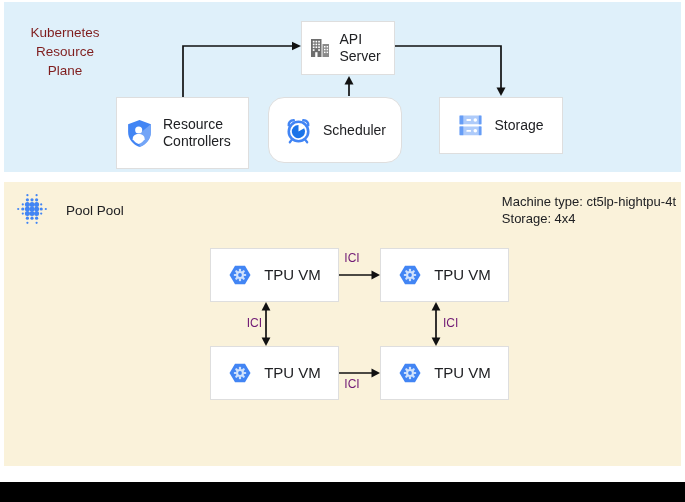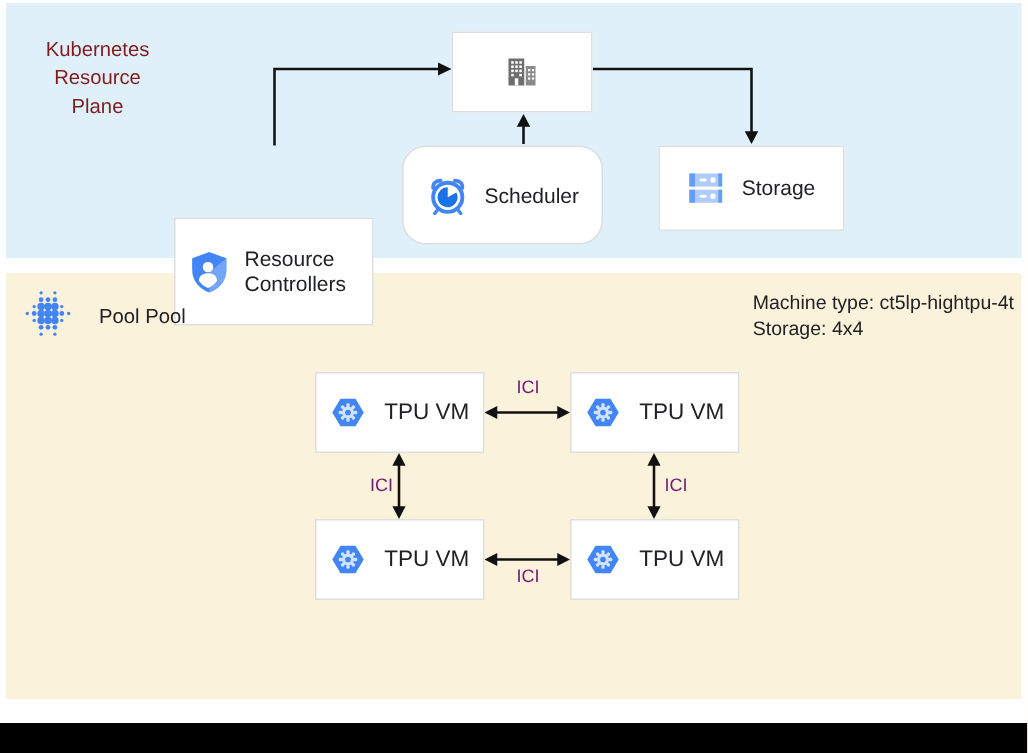--- a/index.html
+++ b/index.html
@@ -22,26 +22,26 @@
   .node {
     position:absolute; background:#ffffff; border:1px solid #dedede;
     display:flex; align-items:center; justify-content:center;
     font-size:14px; color:#202124; box-sizing:border-box;
   }
   .node .icon { flex:0 0 auto; display:flex; align-items:center; }
   .node .lbl { line-height:1.18; }
 
   .box-api      { left:301px; top:21px;  width:94px;  height:54px; gap:9px; }
   .box-api .lbl { width:48px; }
-  .box-rc       { left:116px; top:97px;  width:133px; height:72px; gap:10px;margin-top:48px; }
+  .box-rc       { left:116px; top:97px;  width:133px; height:72px; gap:10px; }
   .box-rc .lbl  { width:76px; }
   .box-sched    { left:268px; top:97px;  width:134px; height:66px; gap:10px;border-radius:16px; }
   .box-store    { left:439px; top:97px;  width:124px; height:57px; gap:11px;text-align:right; }
 
-  .box-tpu { width:113px; height:54px; gap:12px; font-size:15px; }
+  .box-tpu { width:129px; height:54px; gap:12px; font-size:15px; }
   .tpu-tl { left:210px; top:248px; }
   .tpu-tr { left:380px; top:248px; }
   .tpu-bl { left:210px; top:346px; }
   .tpu-br { left:380px; top:346px; }
 
   .np-icon { left:15px; top:192px; width:34px; height:34px; }
   .np-title { left:66px; top:203px; font-size:13.5px; color:#202124; }
   .np-meta {
     right:9px; top:193px; 
     font-size:13px; line-height:1.33; color:#202124;
@@ -122,20 +122,21 @@
         <g fill="#ffffff">
           <rect x="15" y="9" width="1.5" height="1.5"></rect>
             <rect x="17.6" y="9" width="1.5" height="1.5"></rect>
           <rect x="15" y="11.8" width="1.5" height="1.5"></rect>
             <rect x="17.6" y="11.8" width="1.5" height="1.5"></rect>
           <rect x="15" y="14.6" width="1.5" height="1.5"></rect>
             <rect x="17.6" y="14.6" width="1.5" height="1.5"></rect>
         </g>
       </svg>
     </span>
+    <span class="lbl">API Server</span>
   </div>
 
   <div class="node box-rc">
     <span class="icon">
       <svg width="27" height="29" viewBox="0 0 26 28">
         <path d="M13 1 L24 5 V12.5 C24 19.5 19.3 24.6 13 27 C6.7 24.6 2 19.5 2 12.5 V5 Z" fill="#4285F4"></path>
         <path d="M24 5 V12.5 C24 19.5 19.3 24.6 13 27 L13 14 Z" fill="#7BAAF7" opacity="0.85"></path>
         <circle cx="12.2" cy="10.6" r="3.4" fill="#ffffff"></circle>
         <path d="M6.4 19.6 C6.4 16 9 14.6 12.2 14.6 C15.4 14.6 18 16 18 19.6 C16.6 21.8 14.5 23.3 12.2 24.1 C9.9 23.3 7.8 21.8 6.4 19.6 Z" fill="#ffffff"></path>
       </svg>

